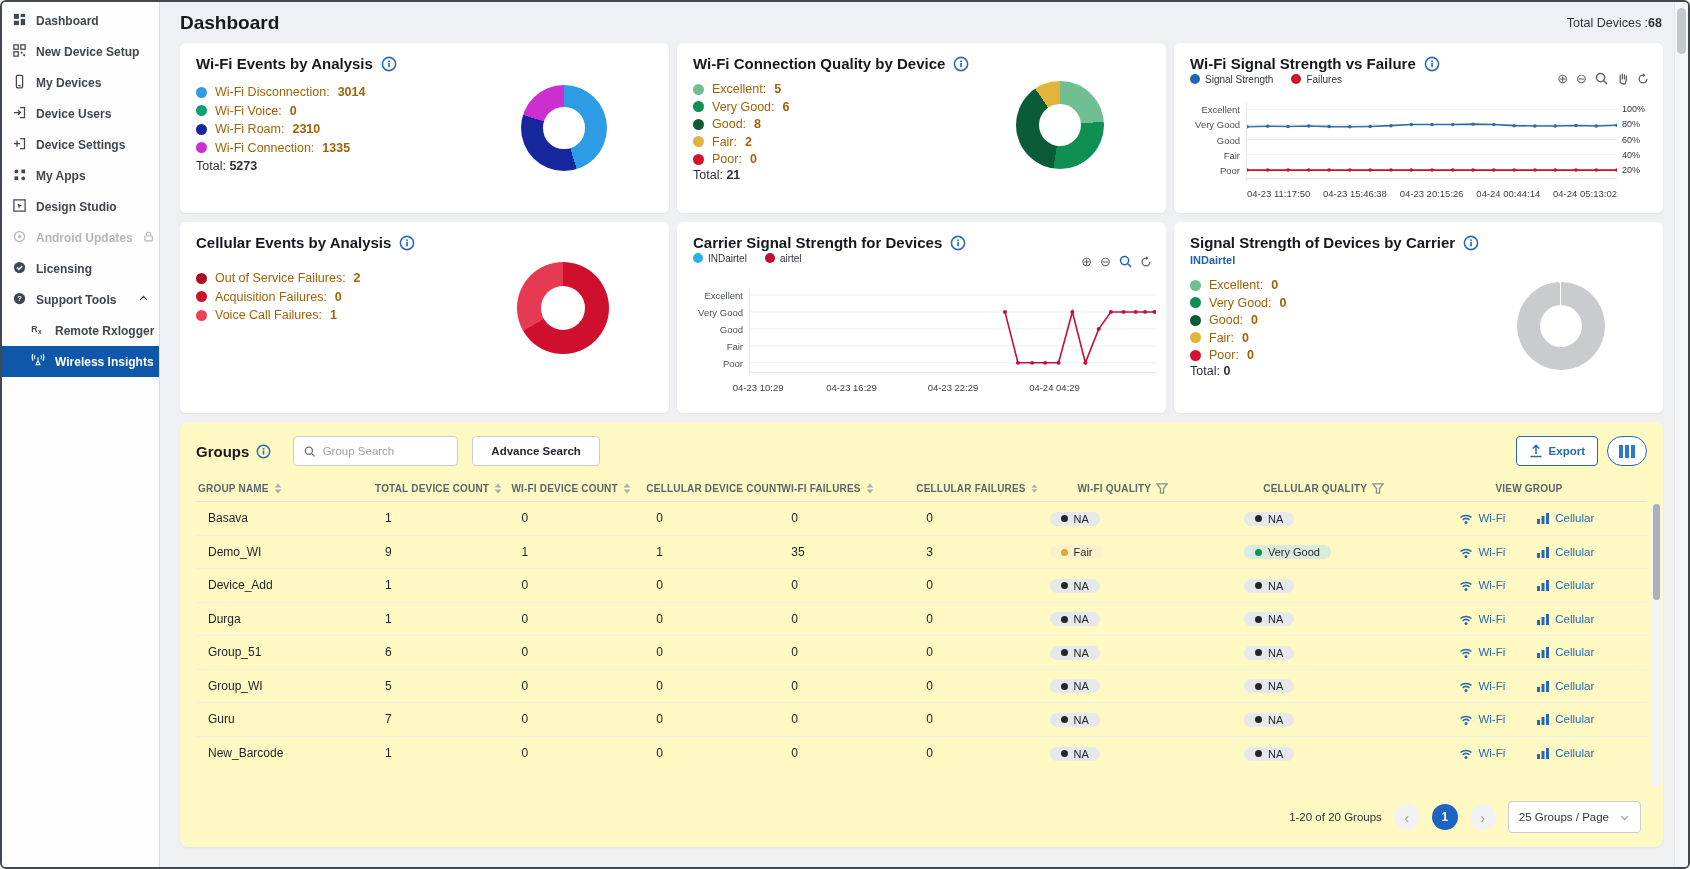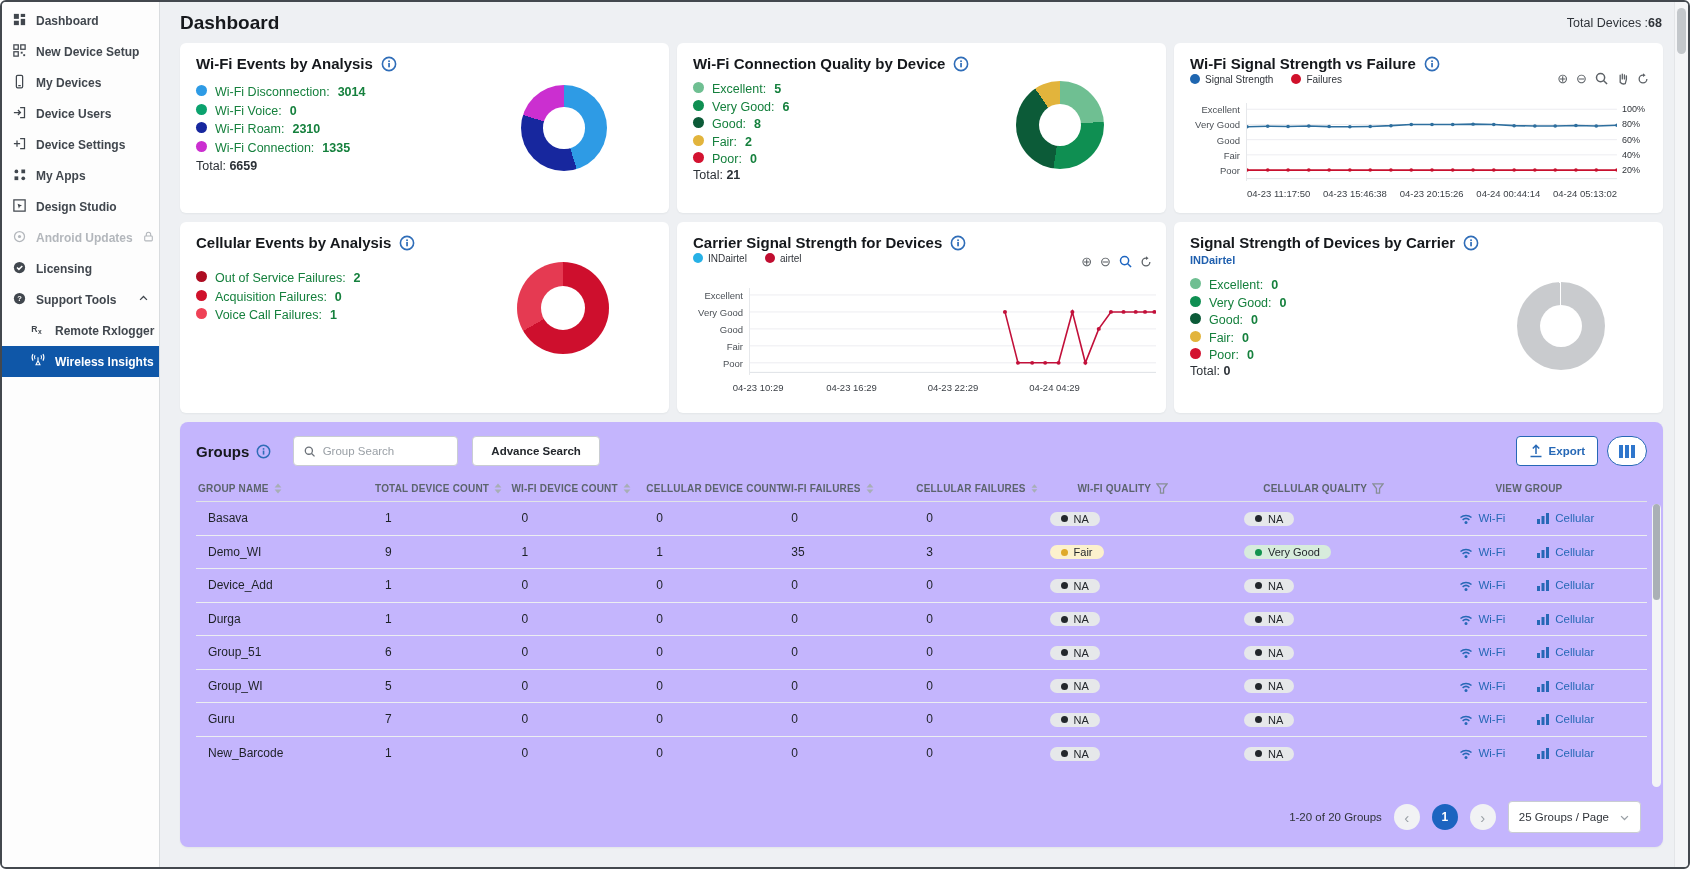--- a/index.html
+++ b/index.html
@@ -27,21 +27,21 @@
   .content { flex:1; padding:3px 11px 20px 20px; display:flex; flex-direction:column; gap:9px; min-height:0; }
 
   .cards-row { display:flex; gap:8px; }
   .row1 { height:170px; }
   .row2 { height:191px; }
   .card { background:#fff; border-radius:6px; flex:1; padding:12px 16px; position:relative; box-shadow:0 1px 2px rgba(20,30,40,.05); min-width:0; }
   .card-title { font-size:15px; font-weight:700; color:#15181c; display:flex; align-items:center; gap:8px; }
   .card-subtitle { font-size:11px; font-weight:700; color:#1f5fae; margin-top:3px; }
 
   .legend { margin-top:13px; display:flex; flex-direction:column; gap:4.5px; }
-  .legend-item { display:flex; gap:8px; font-size:12.5px; color:#15803d; }
+  .legend-item { display:flex; align-items:center; gap:8px; font-size:12.5px; color:#a16207; }
   .legend-item .dot { width:11px; height:11px; border-radius:50%; flex-shrink:0; }
   .legend-item b { font-weight:700; }
   .total-line { font-size:12.5px; color:#2c3137; margin-top:4px; }
   .total-line b { font-weight:700; }
 
   .donut { position:absolute; border-radius:50%; }
   .donut::after { content:""; position:absolute; inset:26%; background:#fff; border-radius:50%; }
   .donut1 { right:62px; top:42px; width:86px; height:86px; }
   .donut2 { right:62px; top:38px; width:88px; height:88px; }
   .donut4 { right:60px; top:40px; width:92px; height:92px; }
@@ -61,21 +61,21 @@
   .rlabels span { position:absolute; left:5px; transform:translateY(-50%); }
   .yl0,.rl0{top:8%;} .yl1,.rl1{top:27.5%;} .yl2,.rl2{top:47%;} .yl3,.rl3{top:66.5%;} .yl4,.rl4{top:86%;}
   .plot { flex:1; position:relative; border-left:1px solid #e6e8eb; }
   .plot svg { position:absolute; inset:0; width:100%; height:100%; }
   .xlabels { position:absolute; top:calc(100% + 7px); left:0; right:0; font-size:9.5px; color:#3a3f45; }
   .xlabels.spread { display:flex; justify-content:space-between; }
   .xlabels .xabs { position:absolute; transform:translateX(-50%); white-space:nowrap; }
   .xa0{left:2%; transform:none;} .xa1{left:25%;} .xa2{left:50%;} .xa3{left:75%;}
 
   
-  .groups-card { background:#c4b5fd; border-radius:8px; flex:1; padding:12px 0 10px 0; display:flex; flex-direction:column; box-shadow:0 1px 2px rgba(20,30,40,.05); position:relative; min-height:0; }
+  .groups-card { background:#fef9c3; border-radius:8px; flex:1; padding:12px 0 10px 0; display:flex; flex-direction:column; box-shadow:0 1px 2px rgba(20,30,40,.05); position:relative; min-height:0; }
   .groups-head { display:flex; align-items:center; padding:2px 16px 10px 16px; gap:14px; }
   .groups-title { font-size:15px; font-weight:700; color:#15181c; display:flex; align-items:center; gap:7px; }
   .search-box { display:flex; align-items:center; gap:7px; border:1px solid #c9cdd2; border-radius:4px; height:30px; width:165px; padding:0 10px; margin-left:8px; background:#fff; }
   .search-box input { border:none; outline:none; font-size:11.5px; width:100%; color:#30343a; font-family:inherit; }
   .search-box input::placeholder { color:#9aa0a6; }
   .btn-adv { height:30px; padding:0 18px; border:1px solid #c9cdd2; background:#fff; border-radius:4px; font-size:11.5px; font-weight:700; color:#23272c; cursor:pointer; font-family:inherit; }
   .head-right { margin-left:auto; display:flex; gap:9px; align-items:center; }
   .btn-export { height:30px; padding:0 12px; border:1px solid #2668b6; background:#fff; border-radius:4px; font-size:11.5px; font-weight:700; color:#2668b6; cursor:pointer; display:flex; align-items:center; gap:6px; font-family:inherit; }
   .btn-cols { height:30px; width:40px; border:1px solid #2668b6; background:#fff; border-radius:15px; cursor:pointer; display:flex; align-items:center; justify-content:center; gap:2px; }
   .btn-cols i { width:4px; height:13px; background:#2f76cc; display:block; }
@@ -292,21 +292,21 @@
                 <span class="dot" style="background: rgb(23, 39, 158);"></span>
                 <span>Wi-Fi Roam:</span>
                 <b>2310</b>
               </div>
             <div class="legend-item">
                 <span class="dot" style="background: rgb(203, 47, 208);"></span>
                 <span>Wi-Fi Connection:</span>
                 <b>1335</b>
               </div>
           </div>
-          <div class="total-line"><span>Total:</span> <b>6659</b></div>
+          <div class="total-line"><span>Total:</span> <b>5273</b></div>
           <div class="donut donut1" style="background: conic-gradient(rgb(46, 155, 229) 0deg, rgb(46, 155, 229) 162.943deg, rgb(23, 39, 158) 162.943deg, rgb(23, 39, 158) 287.827deg, rgb(203, 47, 208) 287.827deg, rgb(203, 47, 208) 360deg);"></div>
         </div>
 
         <div class="card">
           <div class="card-title">
               <span>Wi-Fi Connection Quality by Device</span>
               <svg width="16" height="16" viewBox="0 0 16 16">
                 <use href="#i-info"></use>
               </svg>
             </div>

